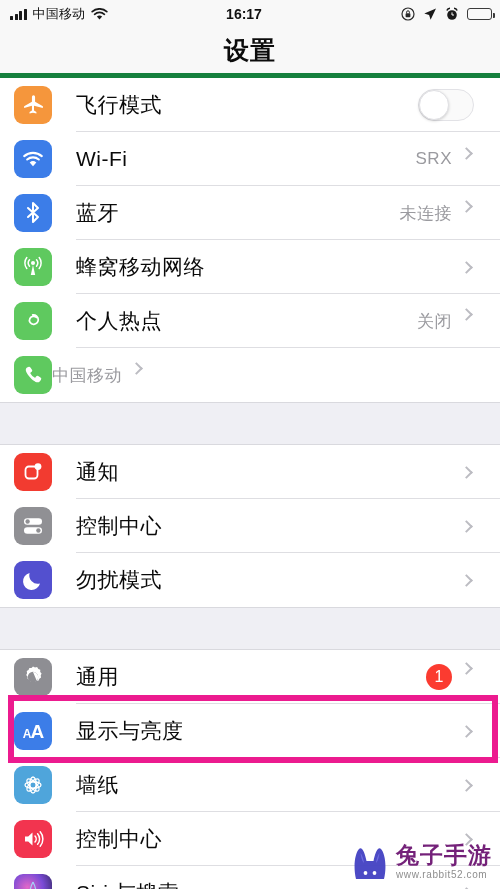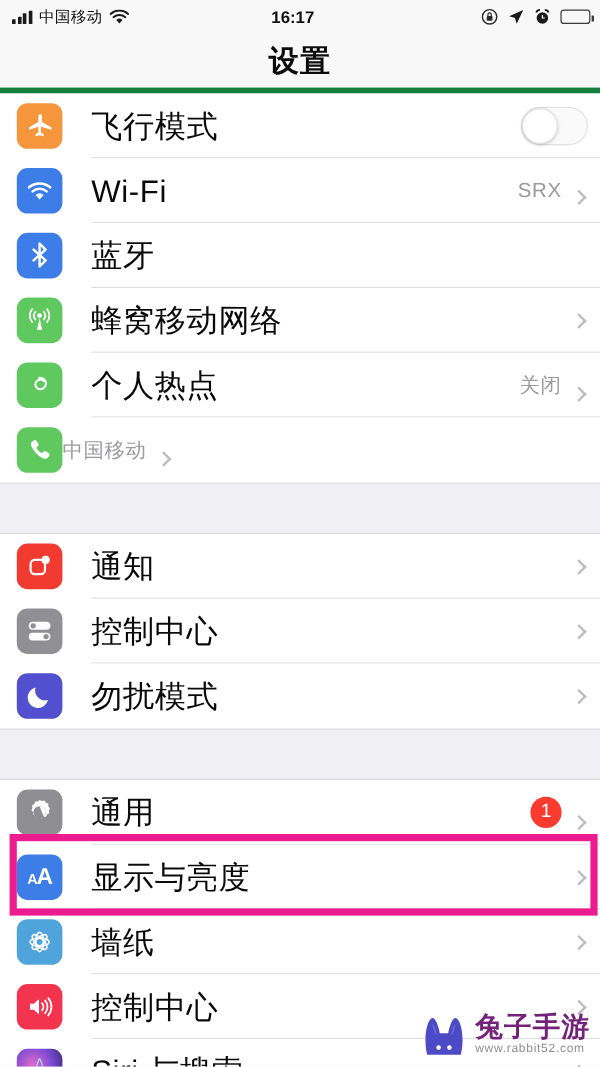--- a/index.html
+++ b/index.html
@@ -158,31 +158,31 @@
     flex: 0 0 38px;
     display: flex;
     align-items: center;
     justify-content: center;
     color: #fff;
     position: relative;
     overflow: hidden;
   }
   .row-label {
     margin-left: 24px;
-    font-size: 26px;
+    font-size: 21px;
     color: #0a0a0a;
     letter-spacing: 0.5px;
     flex: 1;
     white-space: nowrap;
   }
   .row-right {
     display: flex;
-    align-items: flex-end;
+    align-items: flex-start;
     gap: 10px;
-    padding-right: 10px;
+    padding-right: 26px;
   }
   .row-detail {
     font-size: 17px;
     color: #9a9a9f;
     letter-spacing: 0.5px;
   }
   .chevron {
     width: 9px;
     height: 9px;
     border-right: 2px solid #bcbcc2;
@@ -385,20 +385,24 @@
       <span class="sep"></span>
     </div>
 
     <div class="row">
       <span class="app-icon ic-bt">
         <svg width="22" height="24" viewBox="0 0 22 24">
           <path d="M11 2 L16 7 L6 16 M6 7 L16 16 L11 21 V2" stroke="#fff" stroke-width="2" fill="none" stroke-linejoin="round" stroke-linecap="round"></path>
         </svg>
       </span>
       <span class="row-label">蓝牙</span>
+      <span class="row-right">
+        <span class="row-detail">未连接</span>
+        <span class="chevron"></span>
+      </span>
       <span class="sep"></span>
     </div>
 
     <div class="row">
       <span class="app-icon ic-cell">
         <svg width="24" height="24" viewBox="0 0 24 24">
           <circle cx="12" cy="8" r="2" fill="#fff"></circle>
           <path d="M12 10 L9.8 20 h4.4 Z" fill="#fff"></path>
           <path d="M8.5 4.8 a5 5 0 0 0 0 6.4 M15.5 4.8 a5 5 0 0 1 0 6.4" stroke="#fff" stroke-width="1.5" fill="none" stroke-linecap="round"></path>
           <path d="M5.8 2.6 a8.5 8.5 0 0 0 0 10.8 M18.2 2.6 a8.5 8.5 0 0 1 0 10.8" stroke="#fff" stroke-width="1.5" fill="none" stroke-linecap="round"></path>

